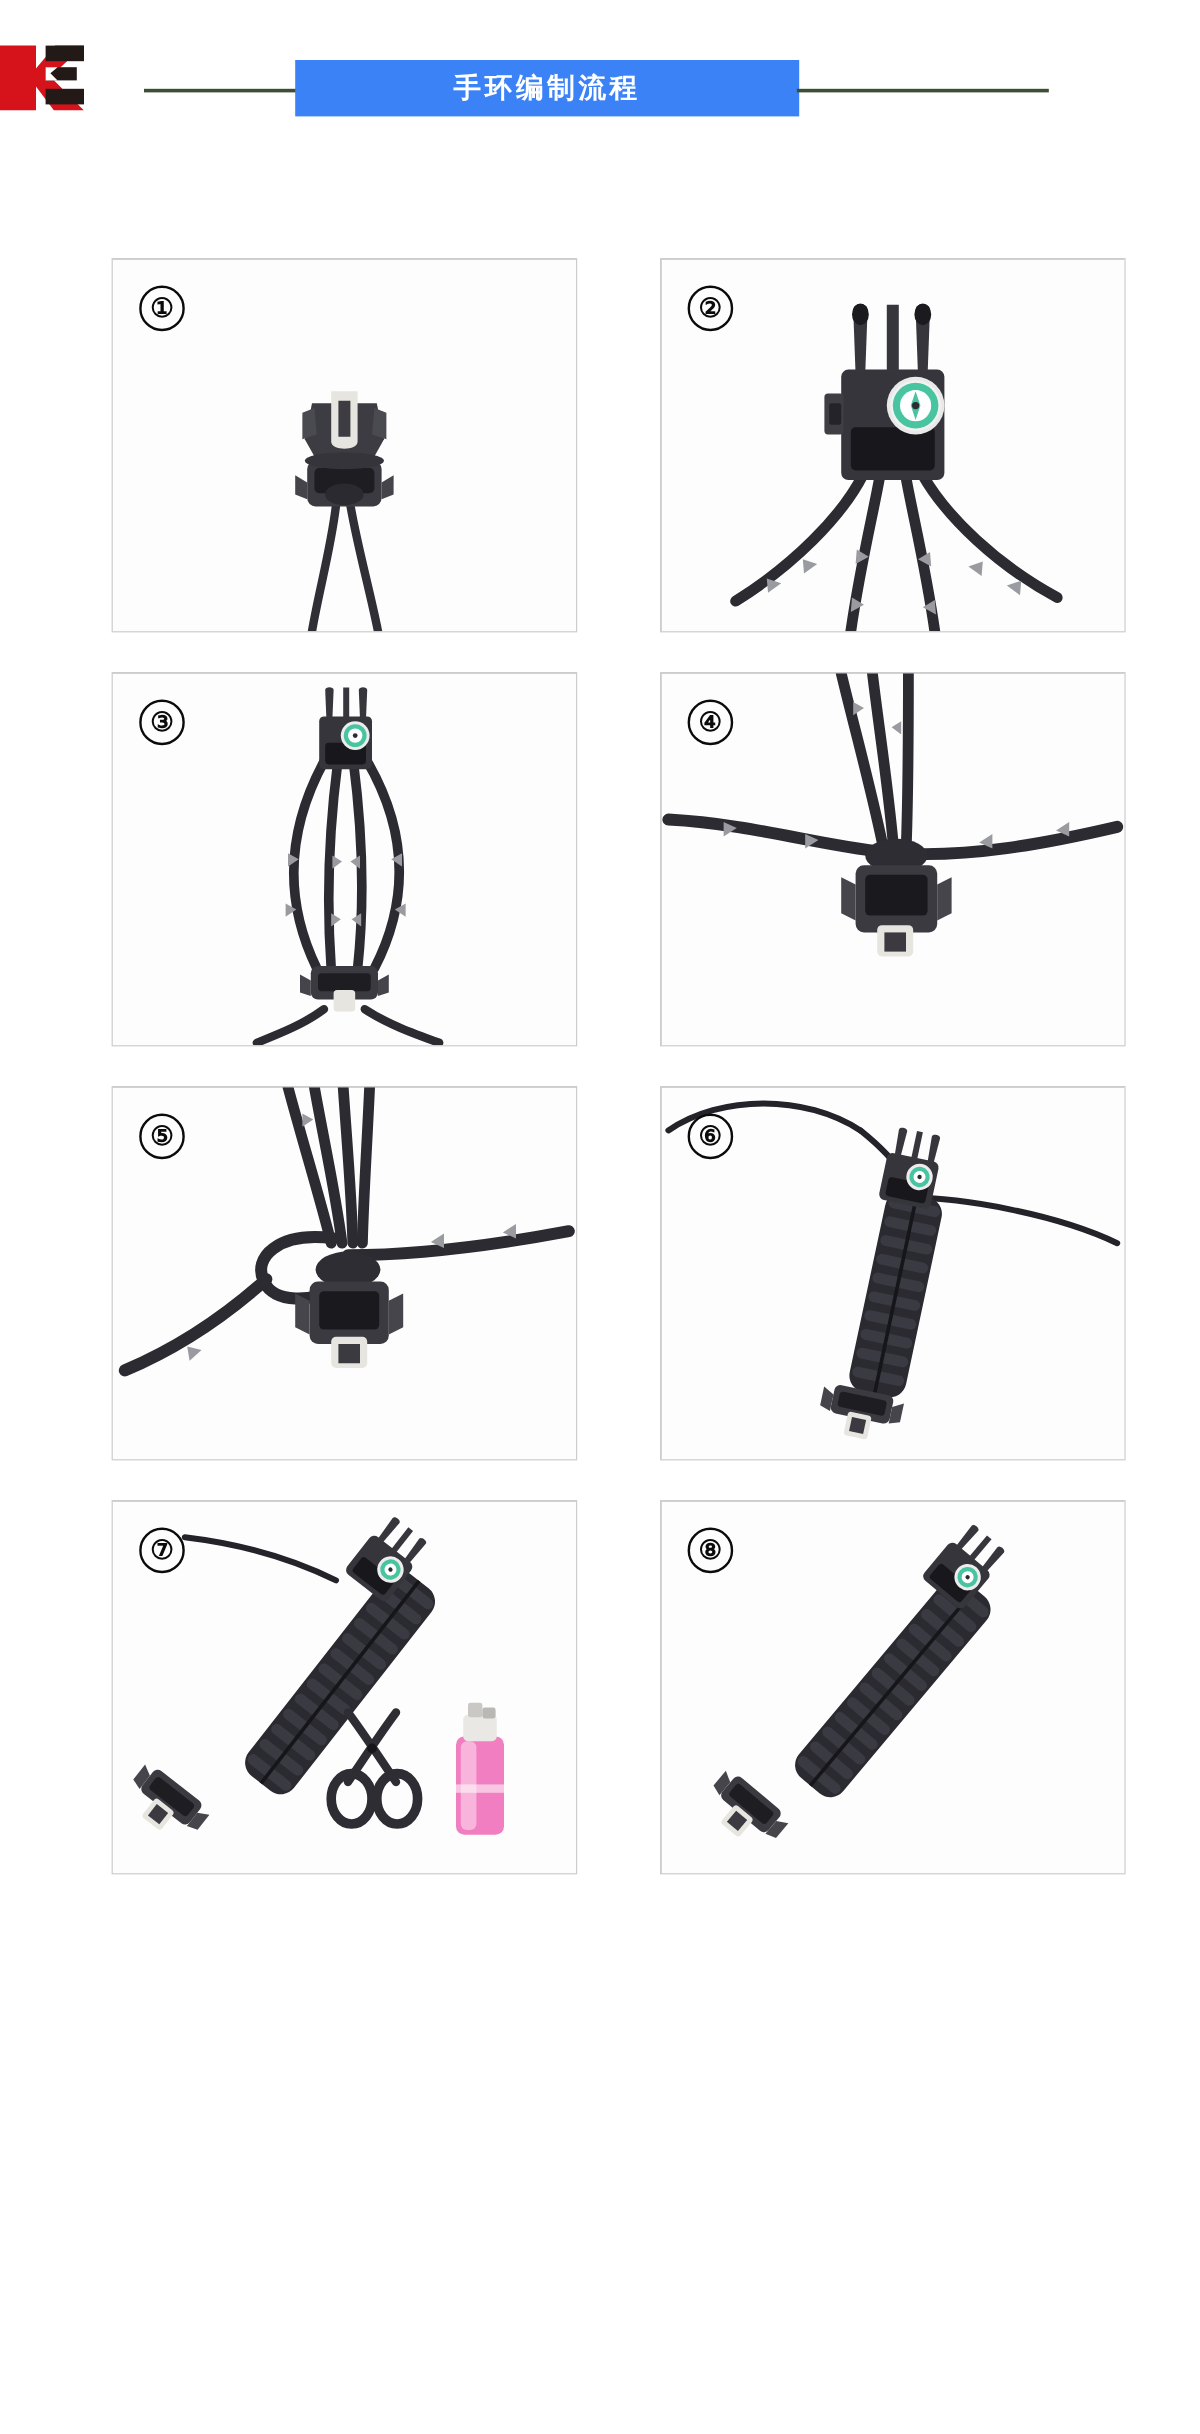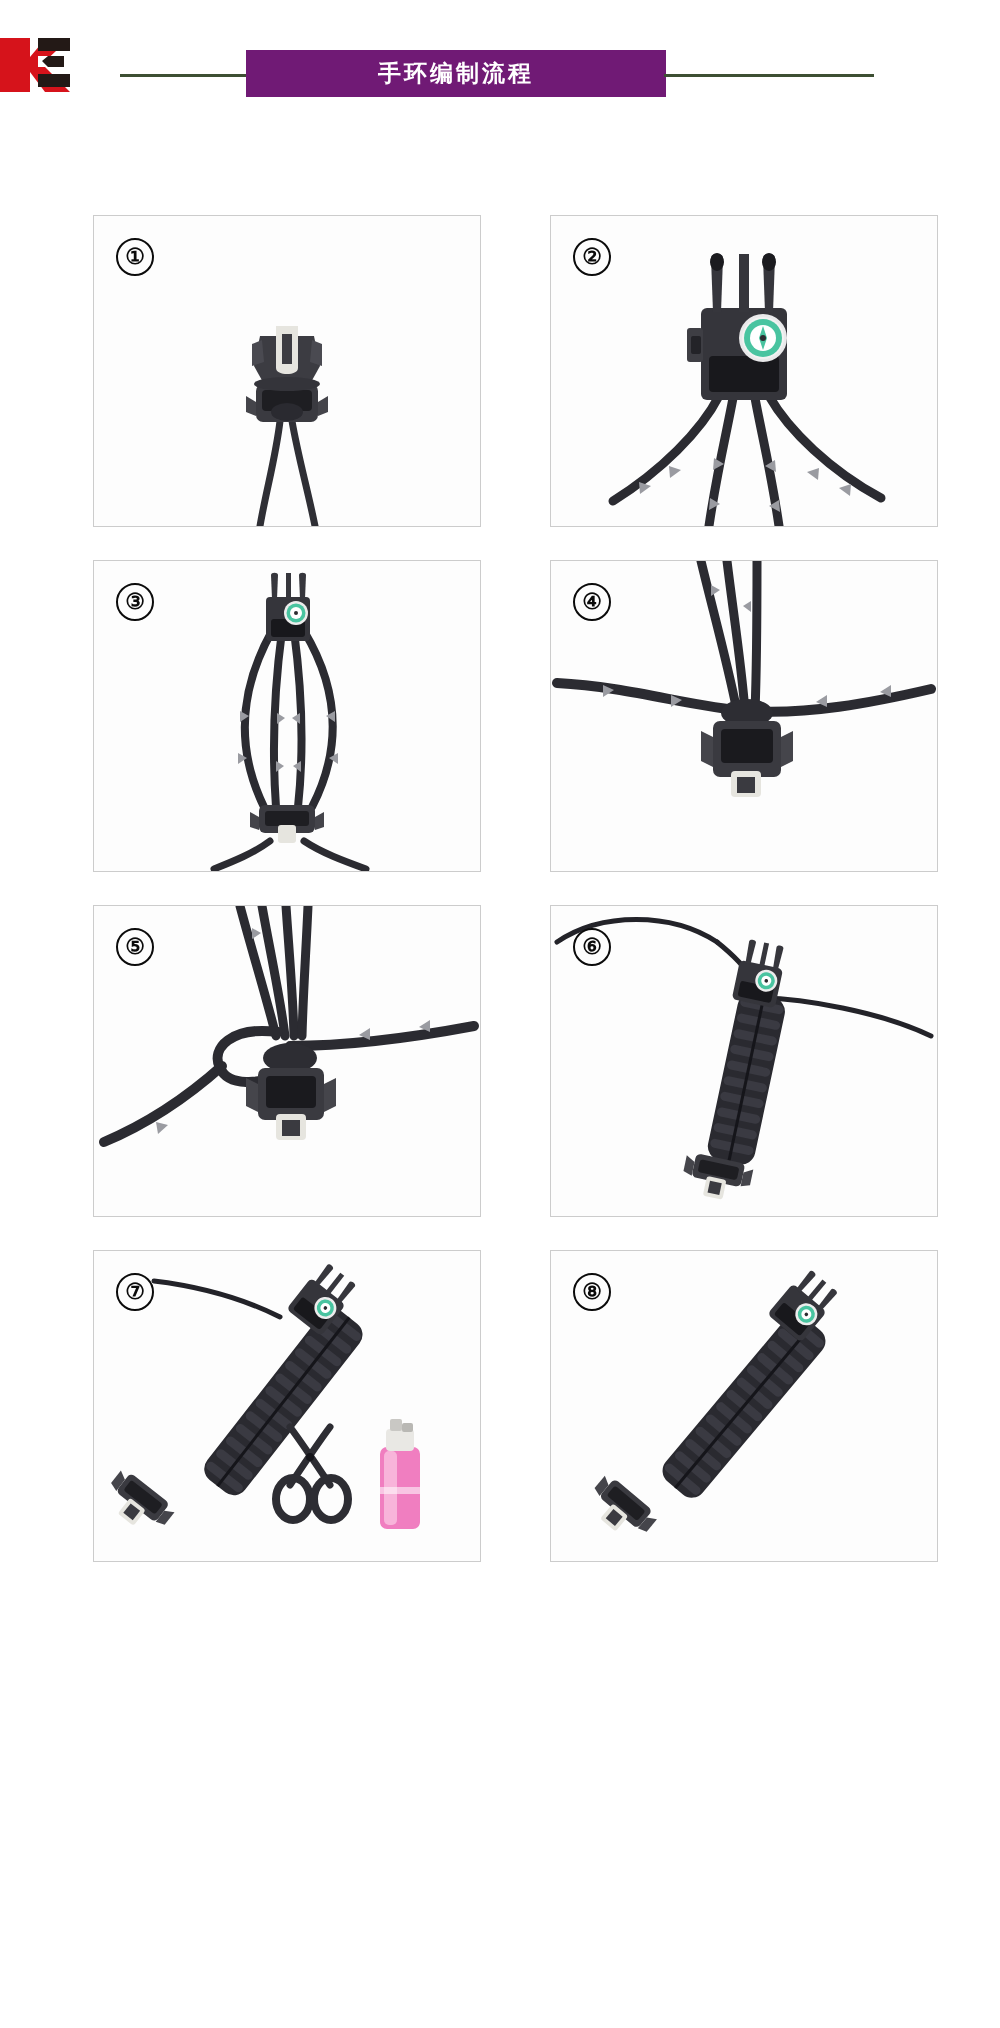--- a/index.html
+++ b/index.html
@@ -7,21 +7,21 @@
 
   
   .header{position:absolute;left:0;top:0;width:1000px;height:150px;}
   .logo{position:absolute;left:0;top:30px;width:70px;height:62px;}
   .logo svg{display:block;}
 
   .rule{position:absolute;height:3px;background:#3d4f33;}
   .rule-left{left:120px;top:74px;width:128px;}
   .rule-right{left:664px;top:74px;width:210px;}
 
-  .title-banner{position:absolute;left:246px;top:50px;width:420px;height:47px;background:#701a75;display:flex;align-items:center;justify-content:center;}
+  .title-banner{position:absolute;left:246px;top:50px;width:420px;height:47px;background:#3b82f6;display:flex;align-items:center;justify-content:center;}
   .title-banner .title-text{color:#ffffff;font-family:"Liberation Serif",serif;font-weight:bold;font-size:23px;letter-spacing:3px;line-height:1;white-space:nowrap;}
 
   
   .grid{position:absolute;left:0;top:150px;width:1000px;}
   .row{position:relative;width:1000px;height:345px;}
   .panel{position:absolute;top:65px;width:386px;height:310px;background:#fefefe;
          border:1px solid #cccccc;
          box-shadow:0 0 0 1px #8d8d8d inset;
          overflow:hidden;}
   .panel.left{left:93px;}

